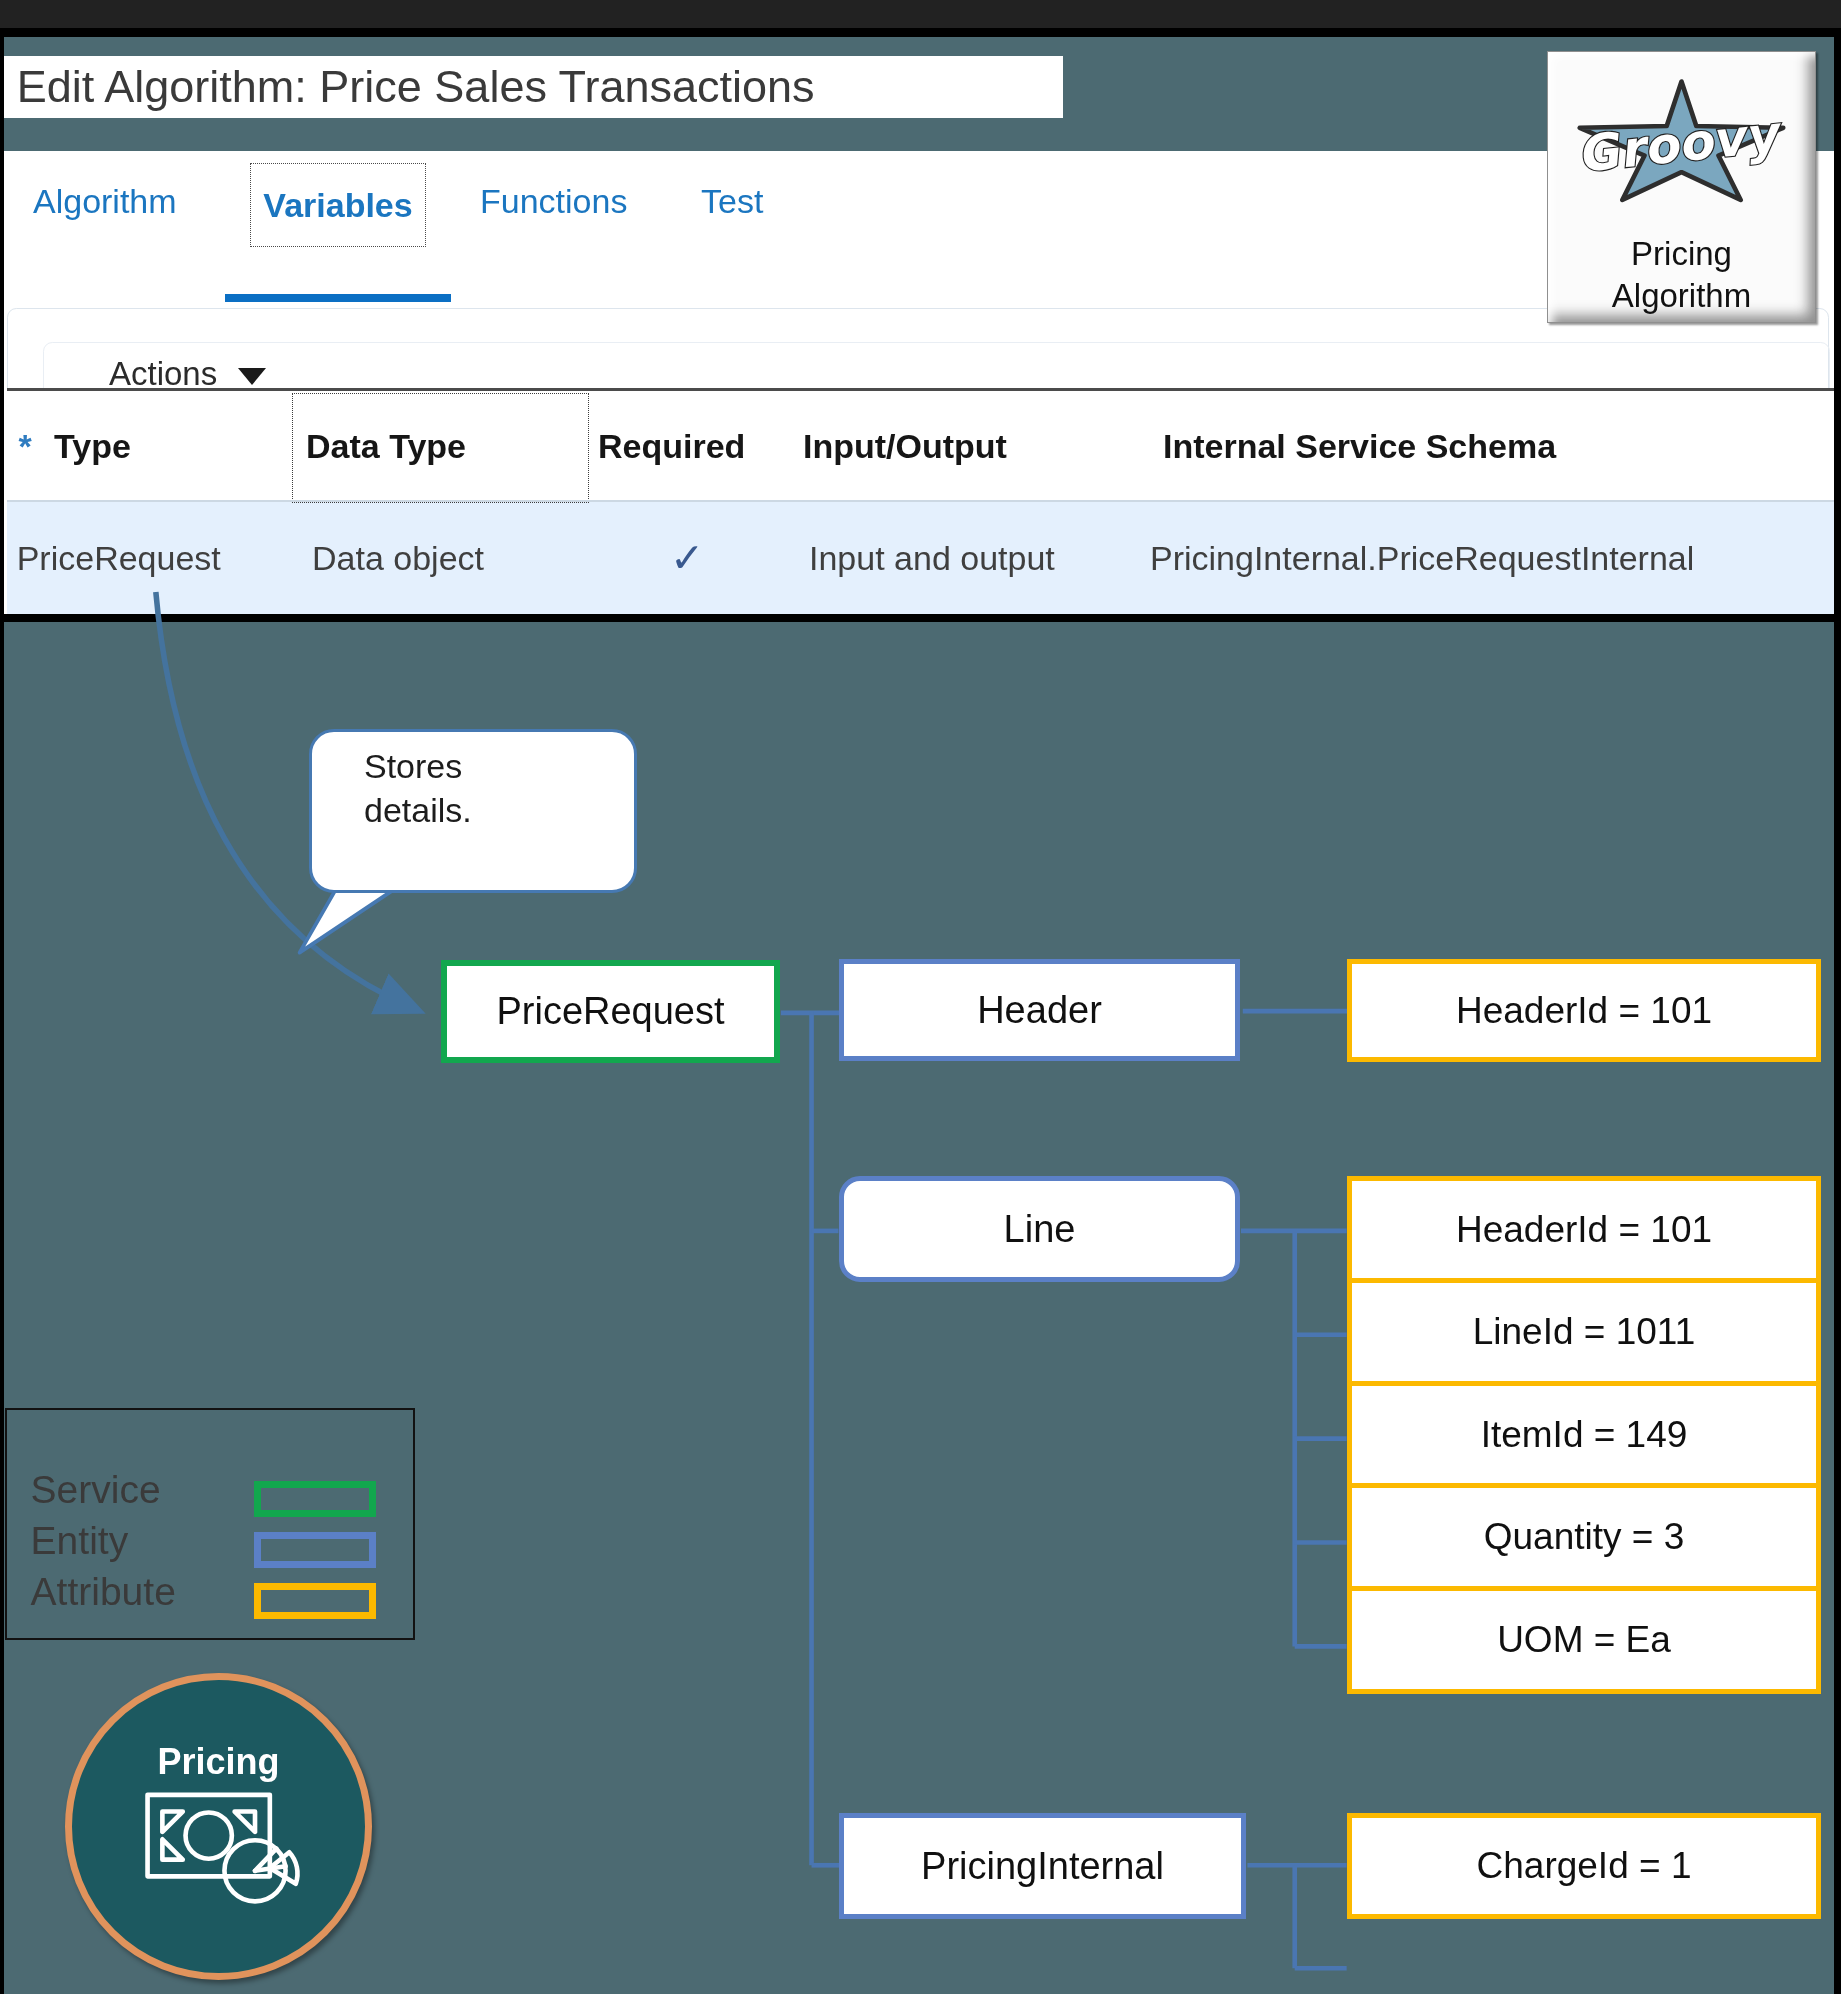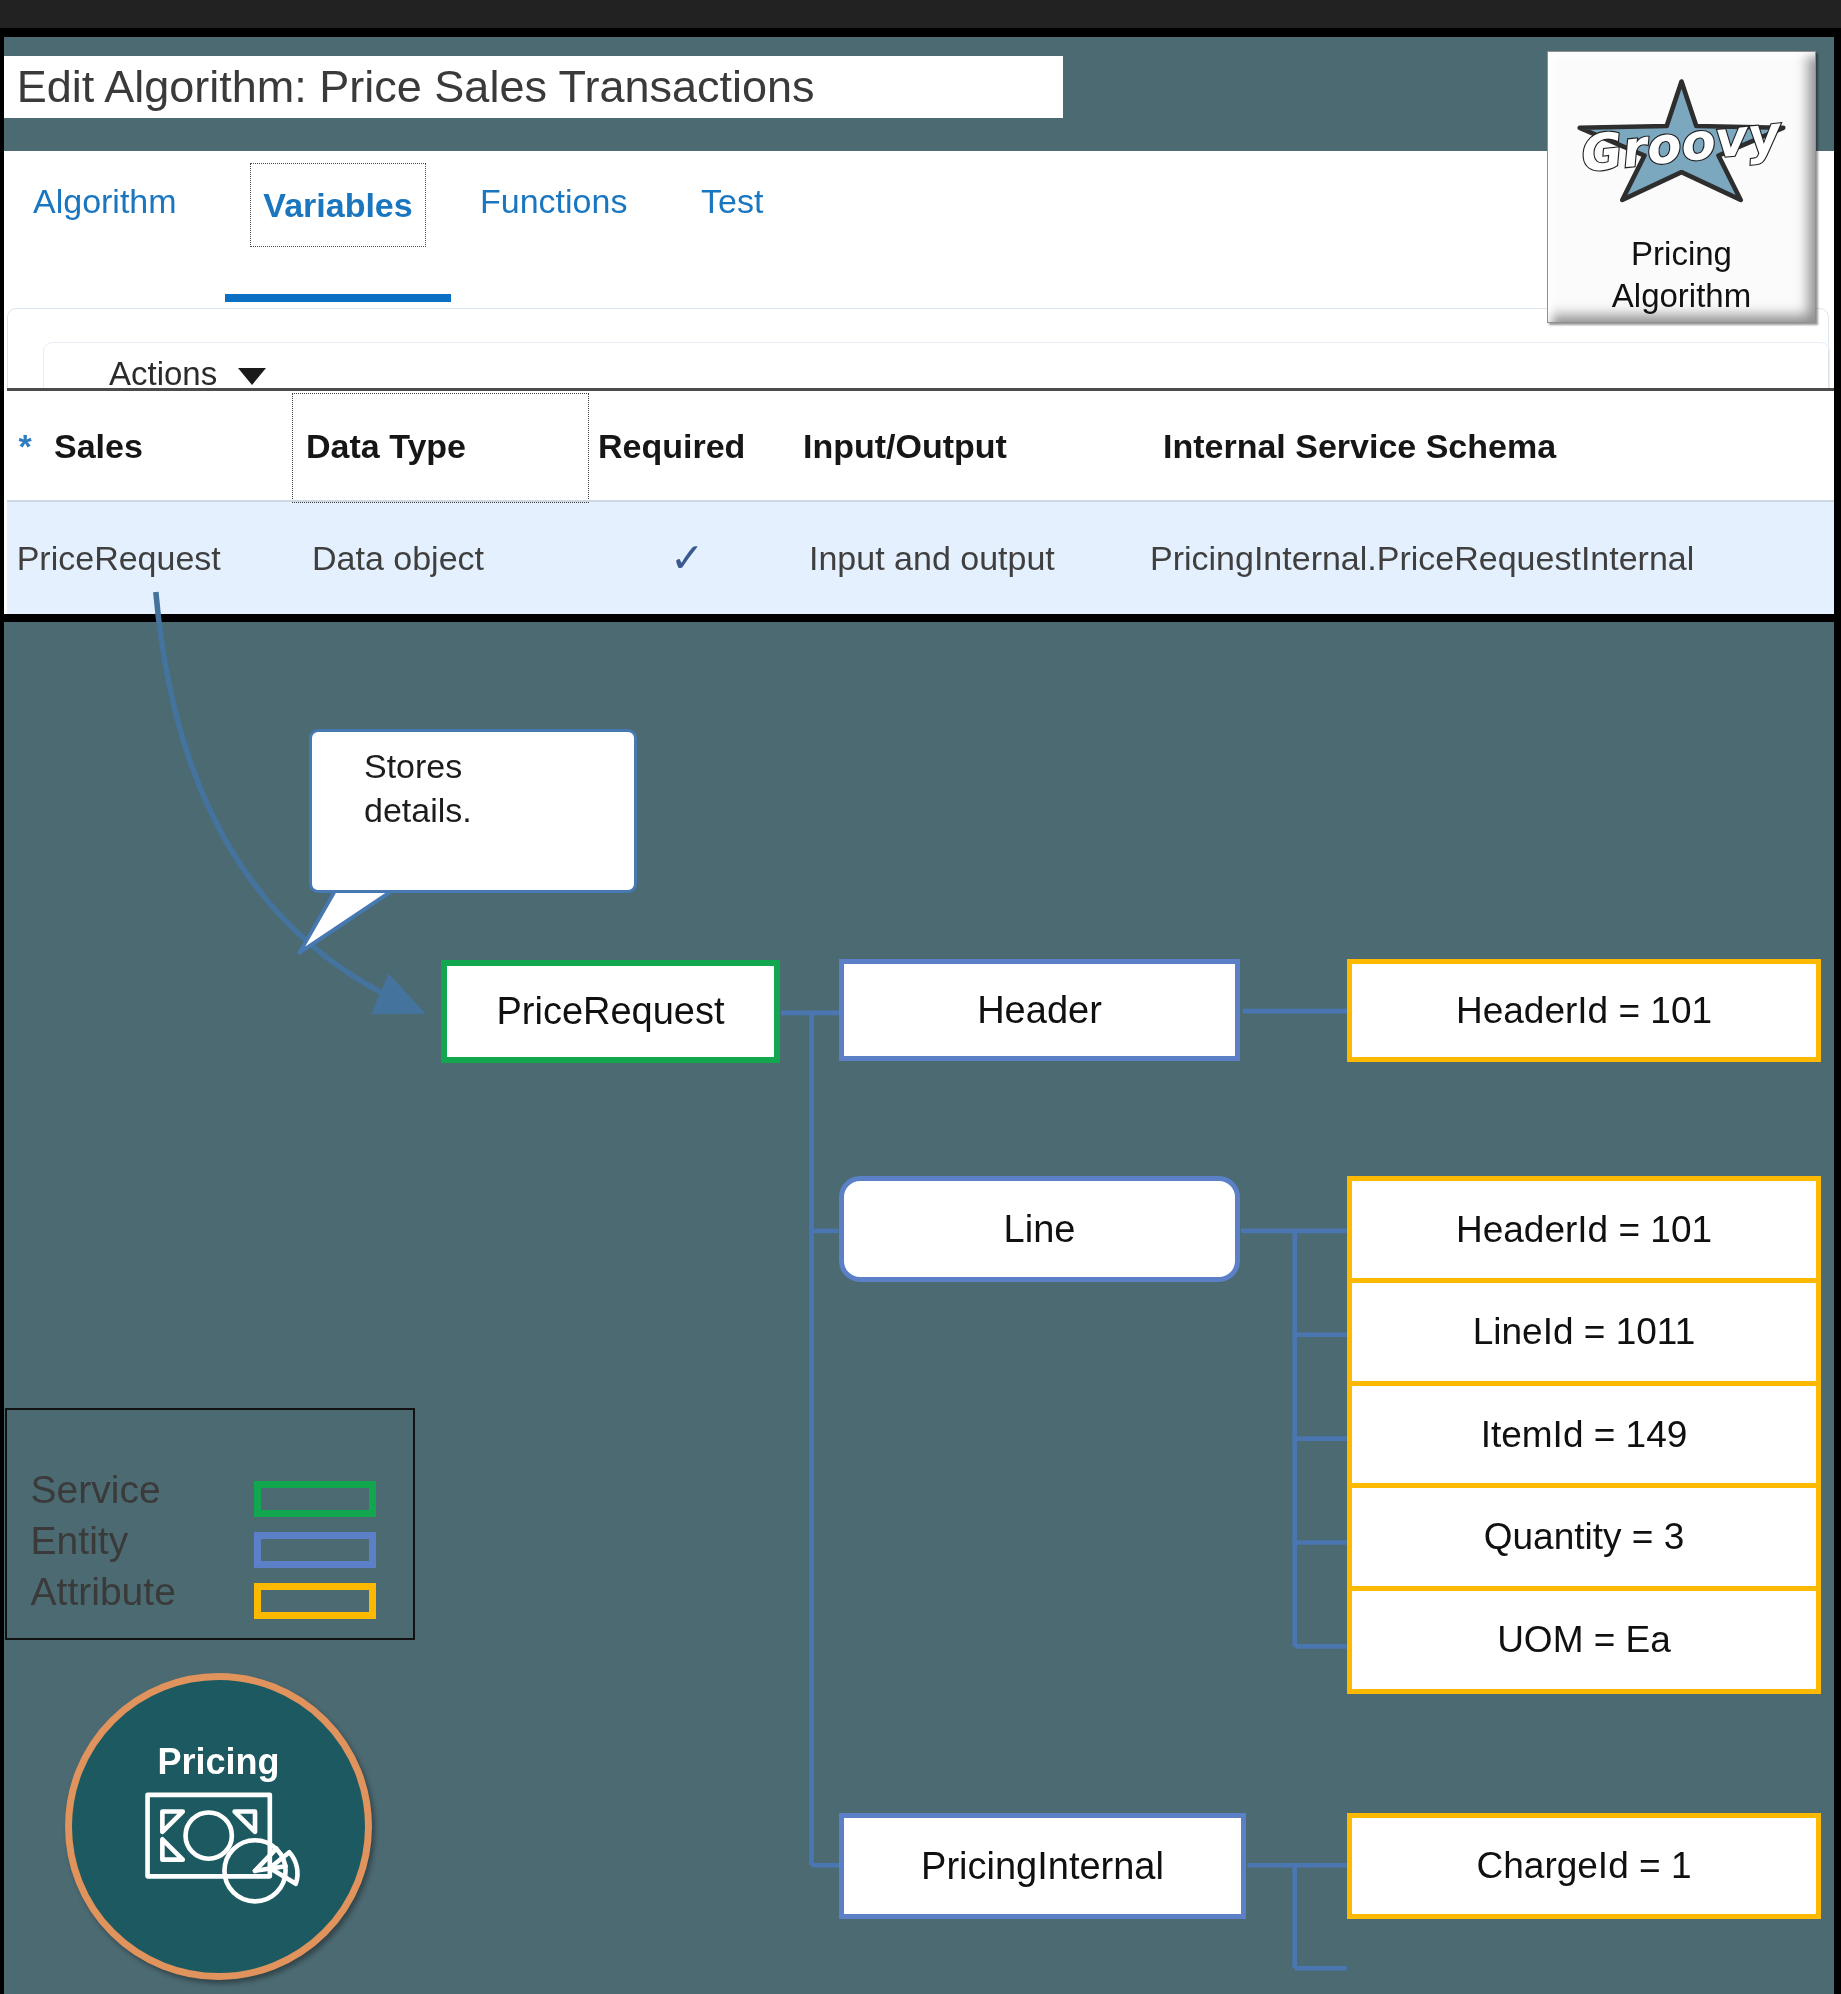--- a/index.html
+++ b/index.html
@@ -67,21 +67,21 @@
   .node-entity{border:5.6px solid #5b80c7;}
   .attr-stack{position:absolute;z-index:12;}
   .attr-cell{
     position:relative;background:#fff;border:5.6px solid #fcb900;margin-top:-5.6px;
     display:flex;align-items:center;justify-content:center;font-size:37px;color:#101010;white-space:nowrap;
   }
   .attr-cell:first-child{margin-top:0;}
 
   .callout{
     position:absolute;left:309px;top:701px;width:270px;height:146px;background:#fff;
-    border:3.7px solid #4679b2;border-radius:9px;z-index:14;
+    border:3.7px solid #4679b2;border-radius:25px;z-index:14;
     font-size:34px;color:#1d1d1d;line-height:44px;padding-top:12px;padding-left:52px;
     white-space:pre-line;
   }
   .callout-tail{position:absolute;left:0;top:0;width:1841px;height:1994px;z-index:13;pointer-events:none;}
 
   
   .legend{position:absolute;left:4.6px;top:1380px;width:406px;height:228px;border:2.8px solid #121212;z-index:12;}
   .legend-title{position:absolute;left:0;top:5.6px;width:100%;text-align:center;font-size:41px;font-weight:bold;color:#3a3a3a;}
   .legend-label{position:absolute;left:24px;font-size:39px;color:#3a3a3a;white-space:nowrap;}
   .legend-swatch{position:absolute;left:247px;width:108px;height:22px;}
@@ -118,21 +118,21 @@
   <div class="tab-underline"></div>
 
   <div class="actions">
     <span>Actions</span>
     <span class="caret"></span>
   </div>
 
   <div class="thead-bg"></div>
   <div class="thead-topline"></div>
   <div class="req-star">*</div>
-  <div class="th" style="left:54px;">Sales</div>
+  <div class="th" style="left:54px;">Type</div>
   <div class="th" style="left:306px;">Data Type</div>
   <div class="th-focus-box"></div>
   <div class="th" style="left:598px;">Required</div>
   <div class="th" style="left:803px;">Input/Output</div>
   <div class="th" style="left:1163px;">Internal Service Schema</div>
   <div class="thead-botline"></div>
 
   <div class="trow"></div>
   <div class="td" style="left:16.7px;">PriceRequest</div>
   <div class="td" style="left:312px;">Data object</div>

